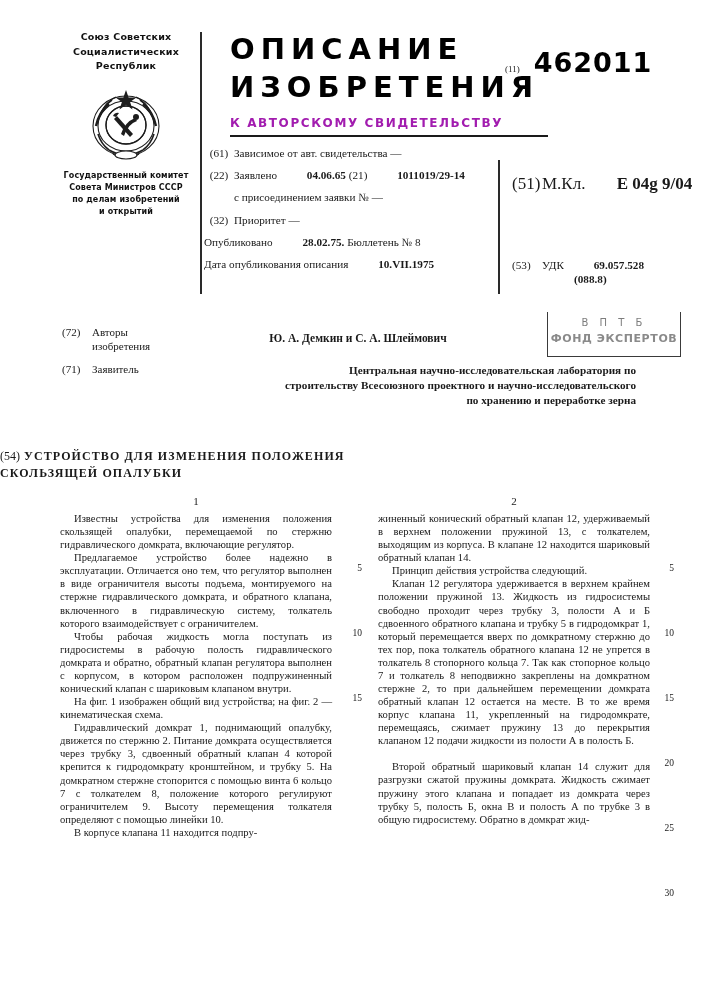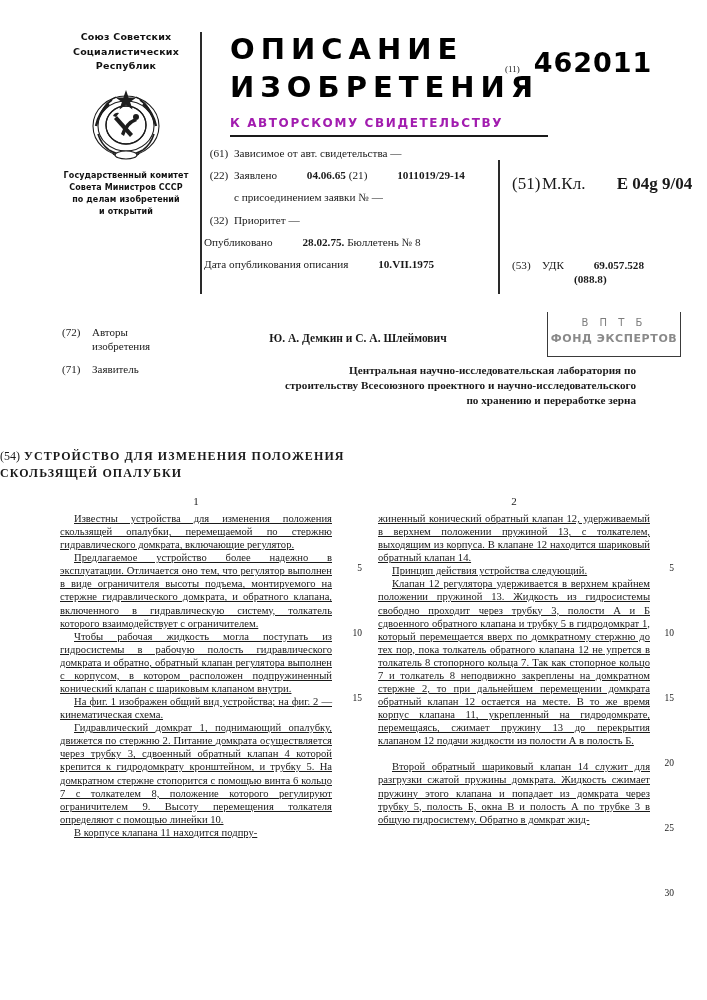--- a/index.html
+++ b/index.html
@@ -241,21 +241,20 @@
 
   .body-col {
     position: absolute;
     top: 512px;
     width: 272px;
     font-size: 10.6px;
     line-height: 1.235;
     text-align: justify;
     text-justify: inter-word;
     hyphens: manual;
-    text-decoration: underline;
   }
   .col-left  { left: 60px; }
   .col-right { left: 378px; }
   .body-col p { margin: 0; text-indent: 14px; }
   .body-col p.noind { text-indent: 0; }
 
   
   .gutter {
     position: absolute;
     font-size: 9.5px;

